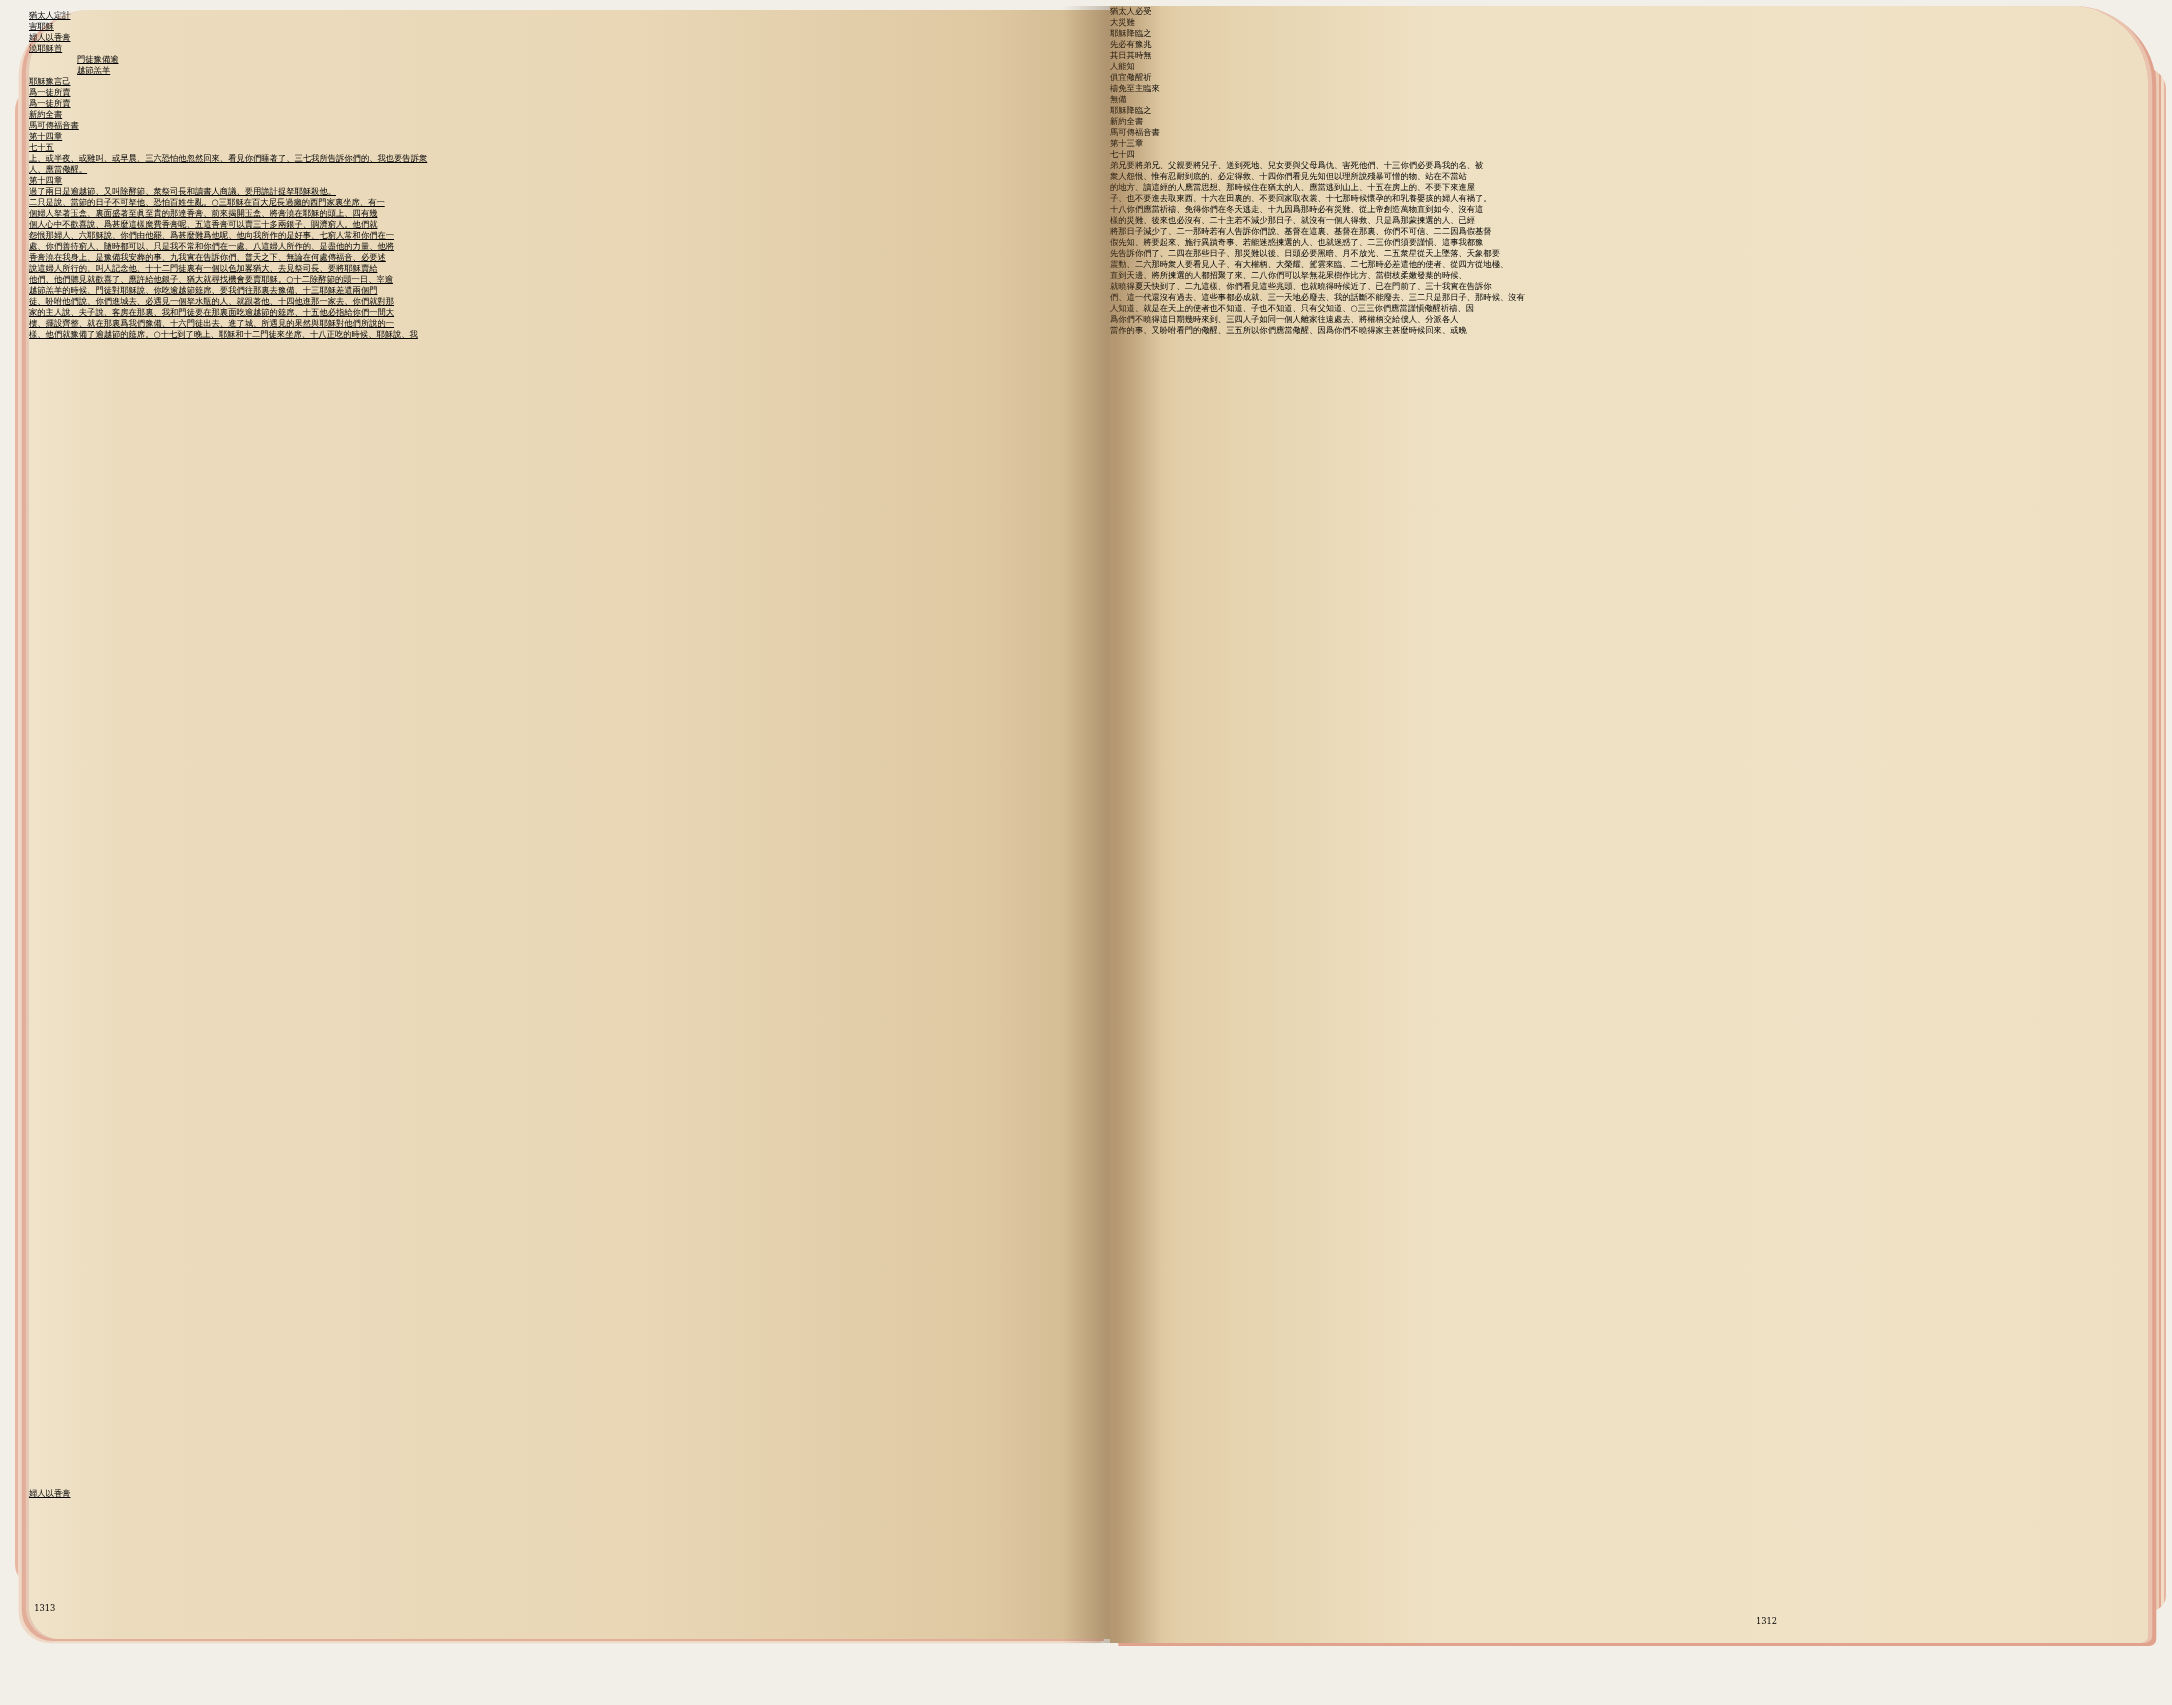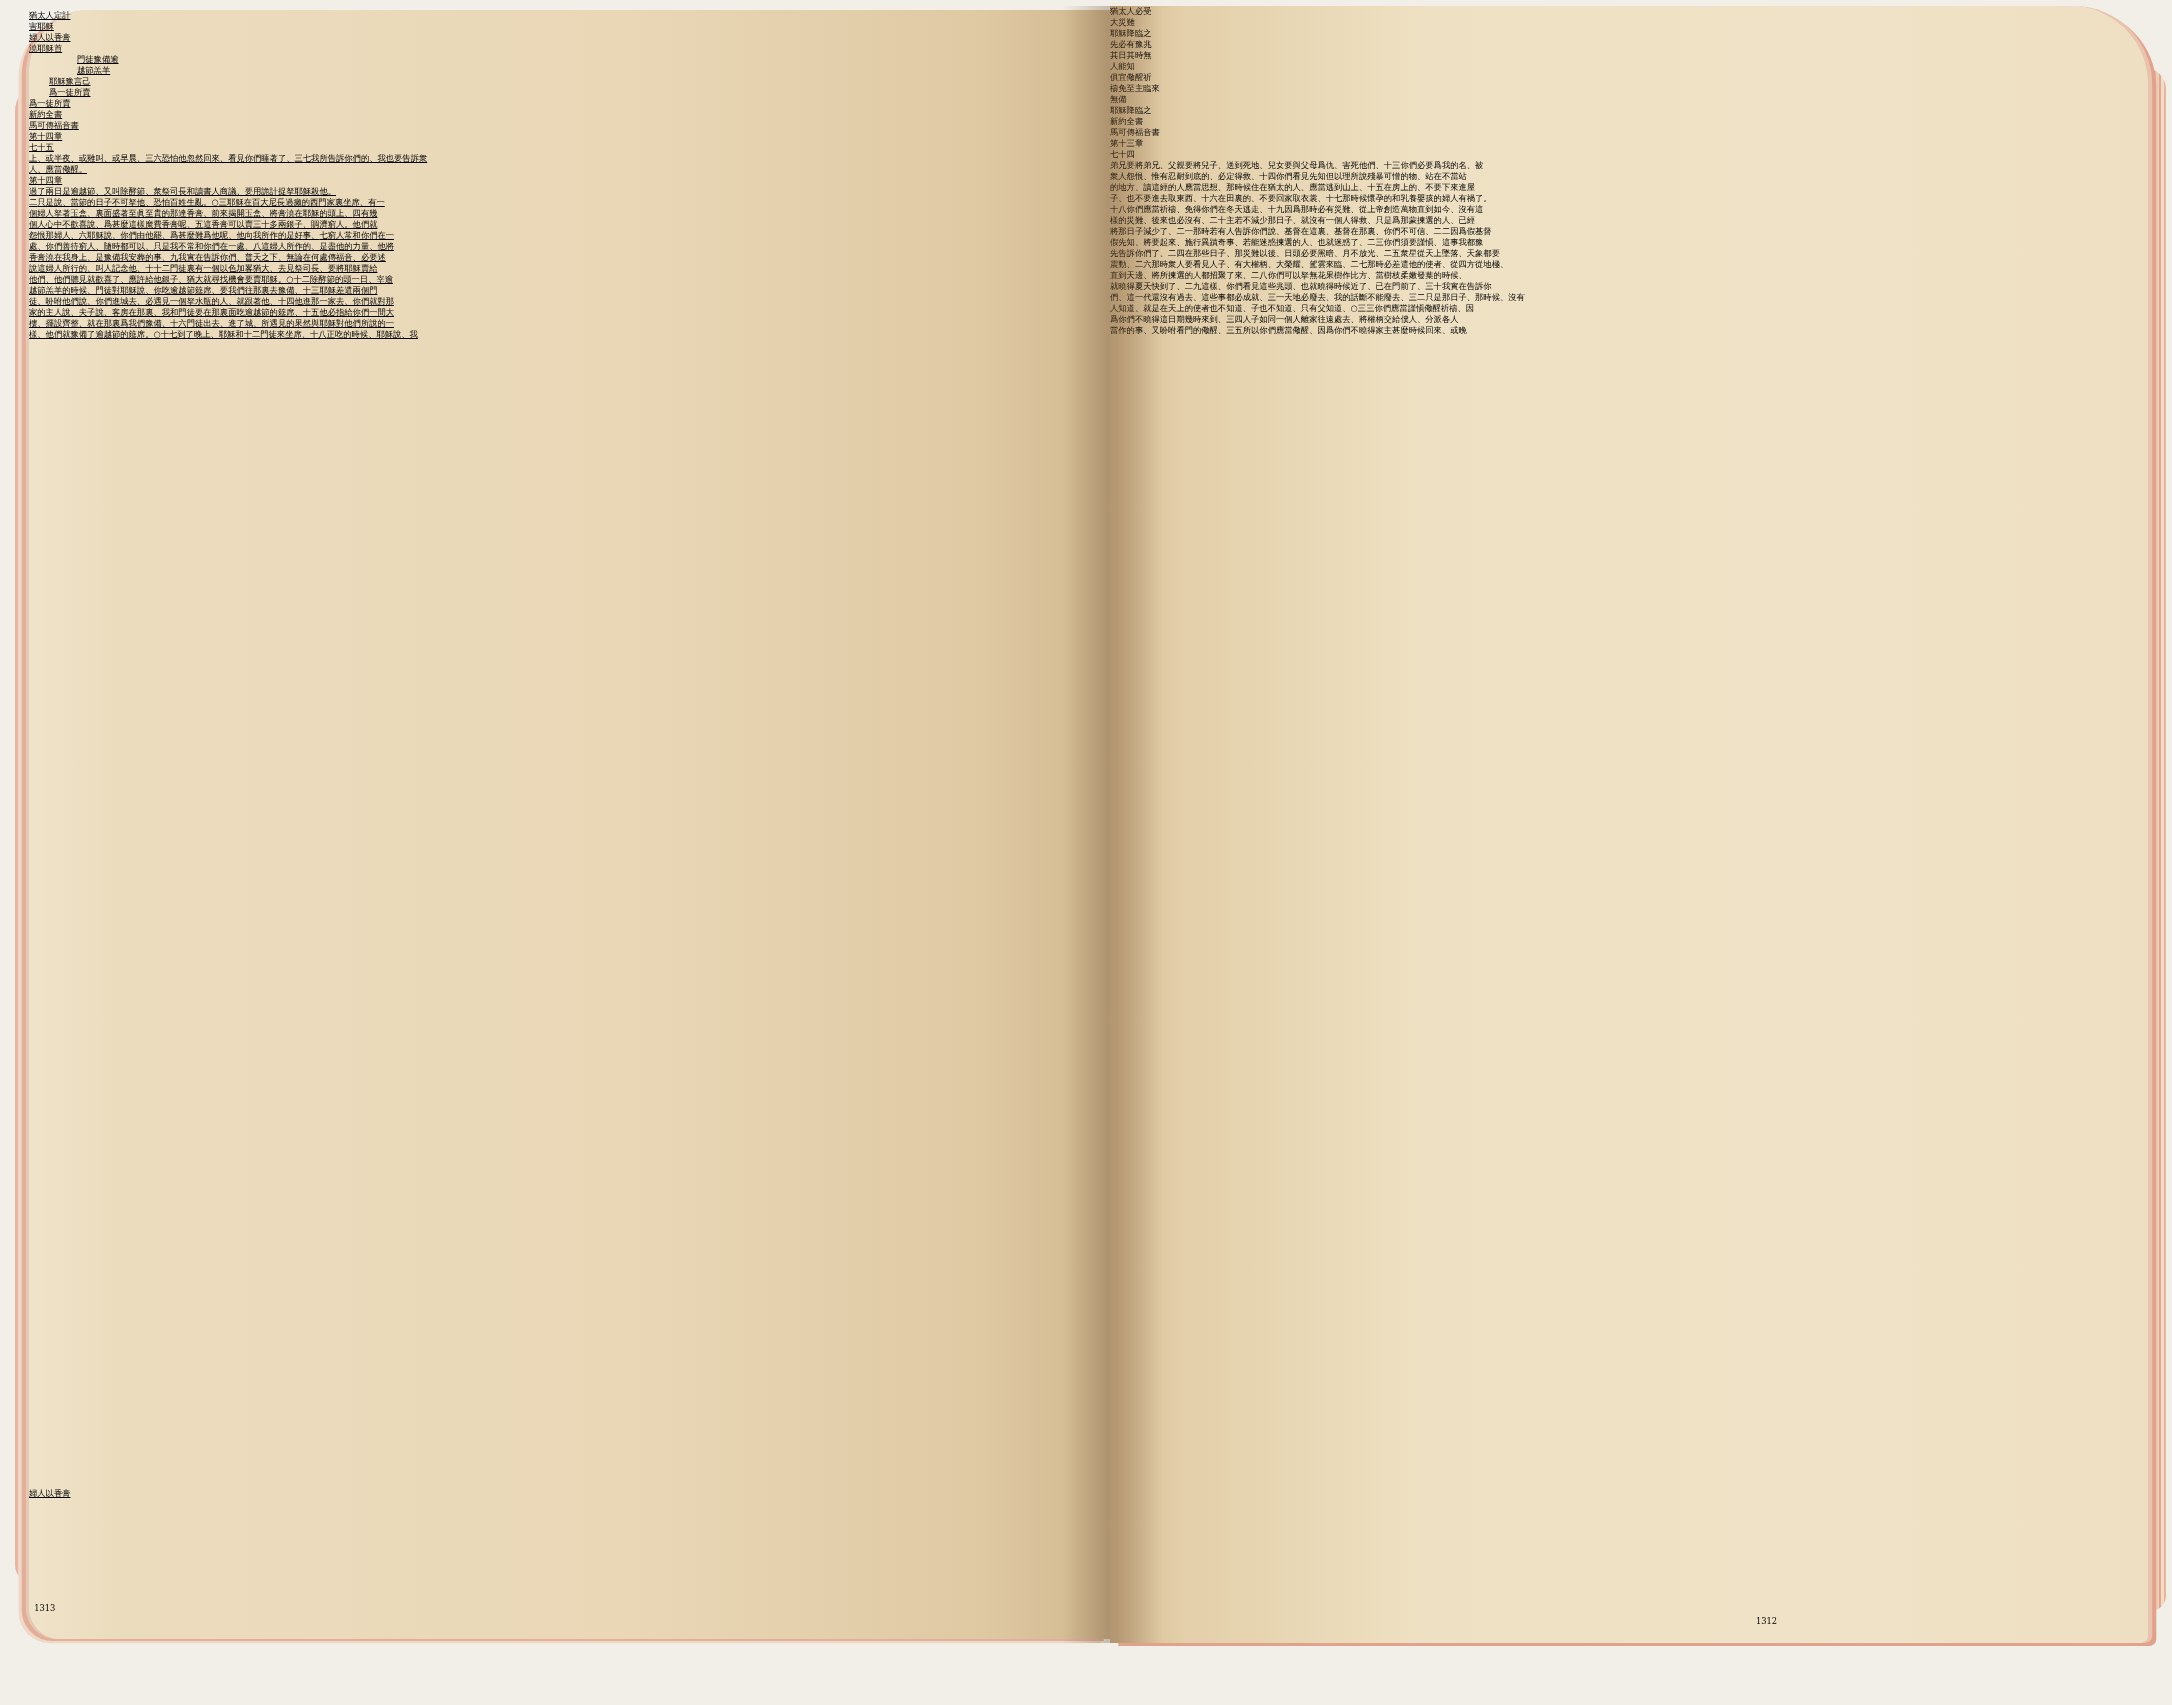--- a/index.html
+++ b/index.html
@@ -85,21 +85,21 @@
     <div class="note-group" style="left:644px;top:93px;">
         <div class="col">猶太人定計</div>
         <div class="col">害耶穌</div>
         <div class="col">婦人以香膏</div>
         <div class="col">澆耶穌首</div>
       </div>
     <div class="note-group" style="left:305px;top:95px;margin-left:48px;">
         <div class="col">門徒豫備逾</div>
         <div class="col">越節羔羊</div>
       </div>
-    <div class="note-group" style="left:128px;top:98px;padding-left:20px;">
+    <div class="note-group" style="left:128px;top:98px;">
         <div class="col">耶穌豫言己</div>
         <div class="col">爲一徒所賣</div>
       </div>
     <div class="ghost" style="left:219px;top:109px;">爲一徒所賣</div>
 
     <div class="frame frame-left">
       <div class="rule" style="left:88px;"></div>
       <div class="rule2" style="left:96px;"></div>
 
       <div class="margin-col" style="left:0;width:88px;">

